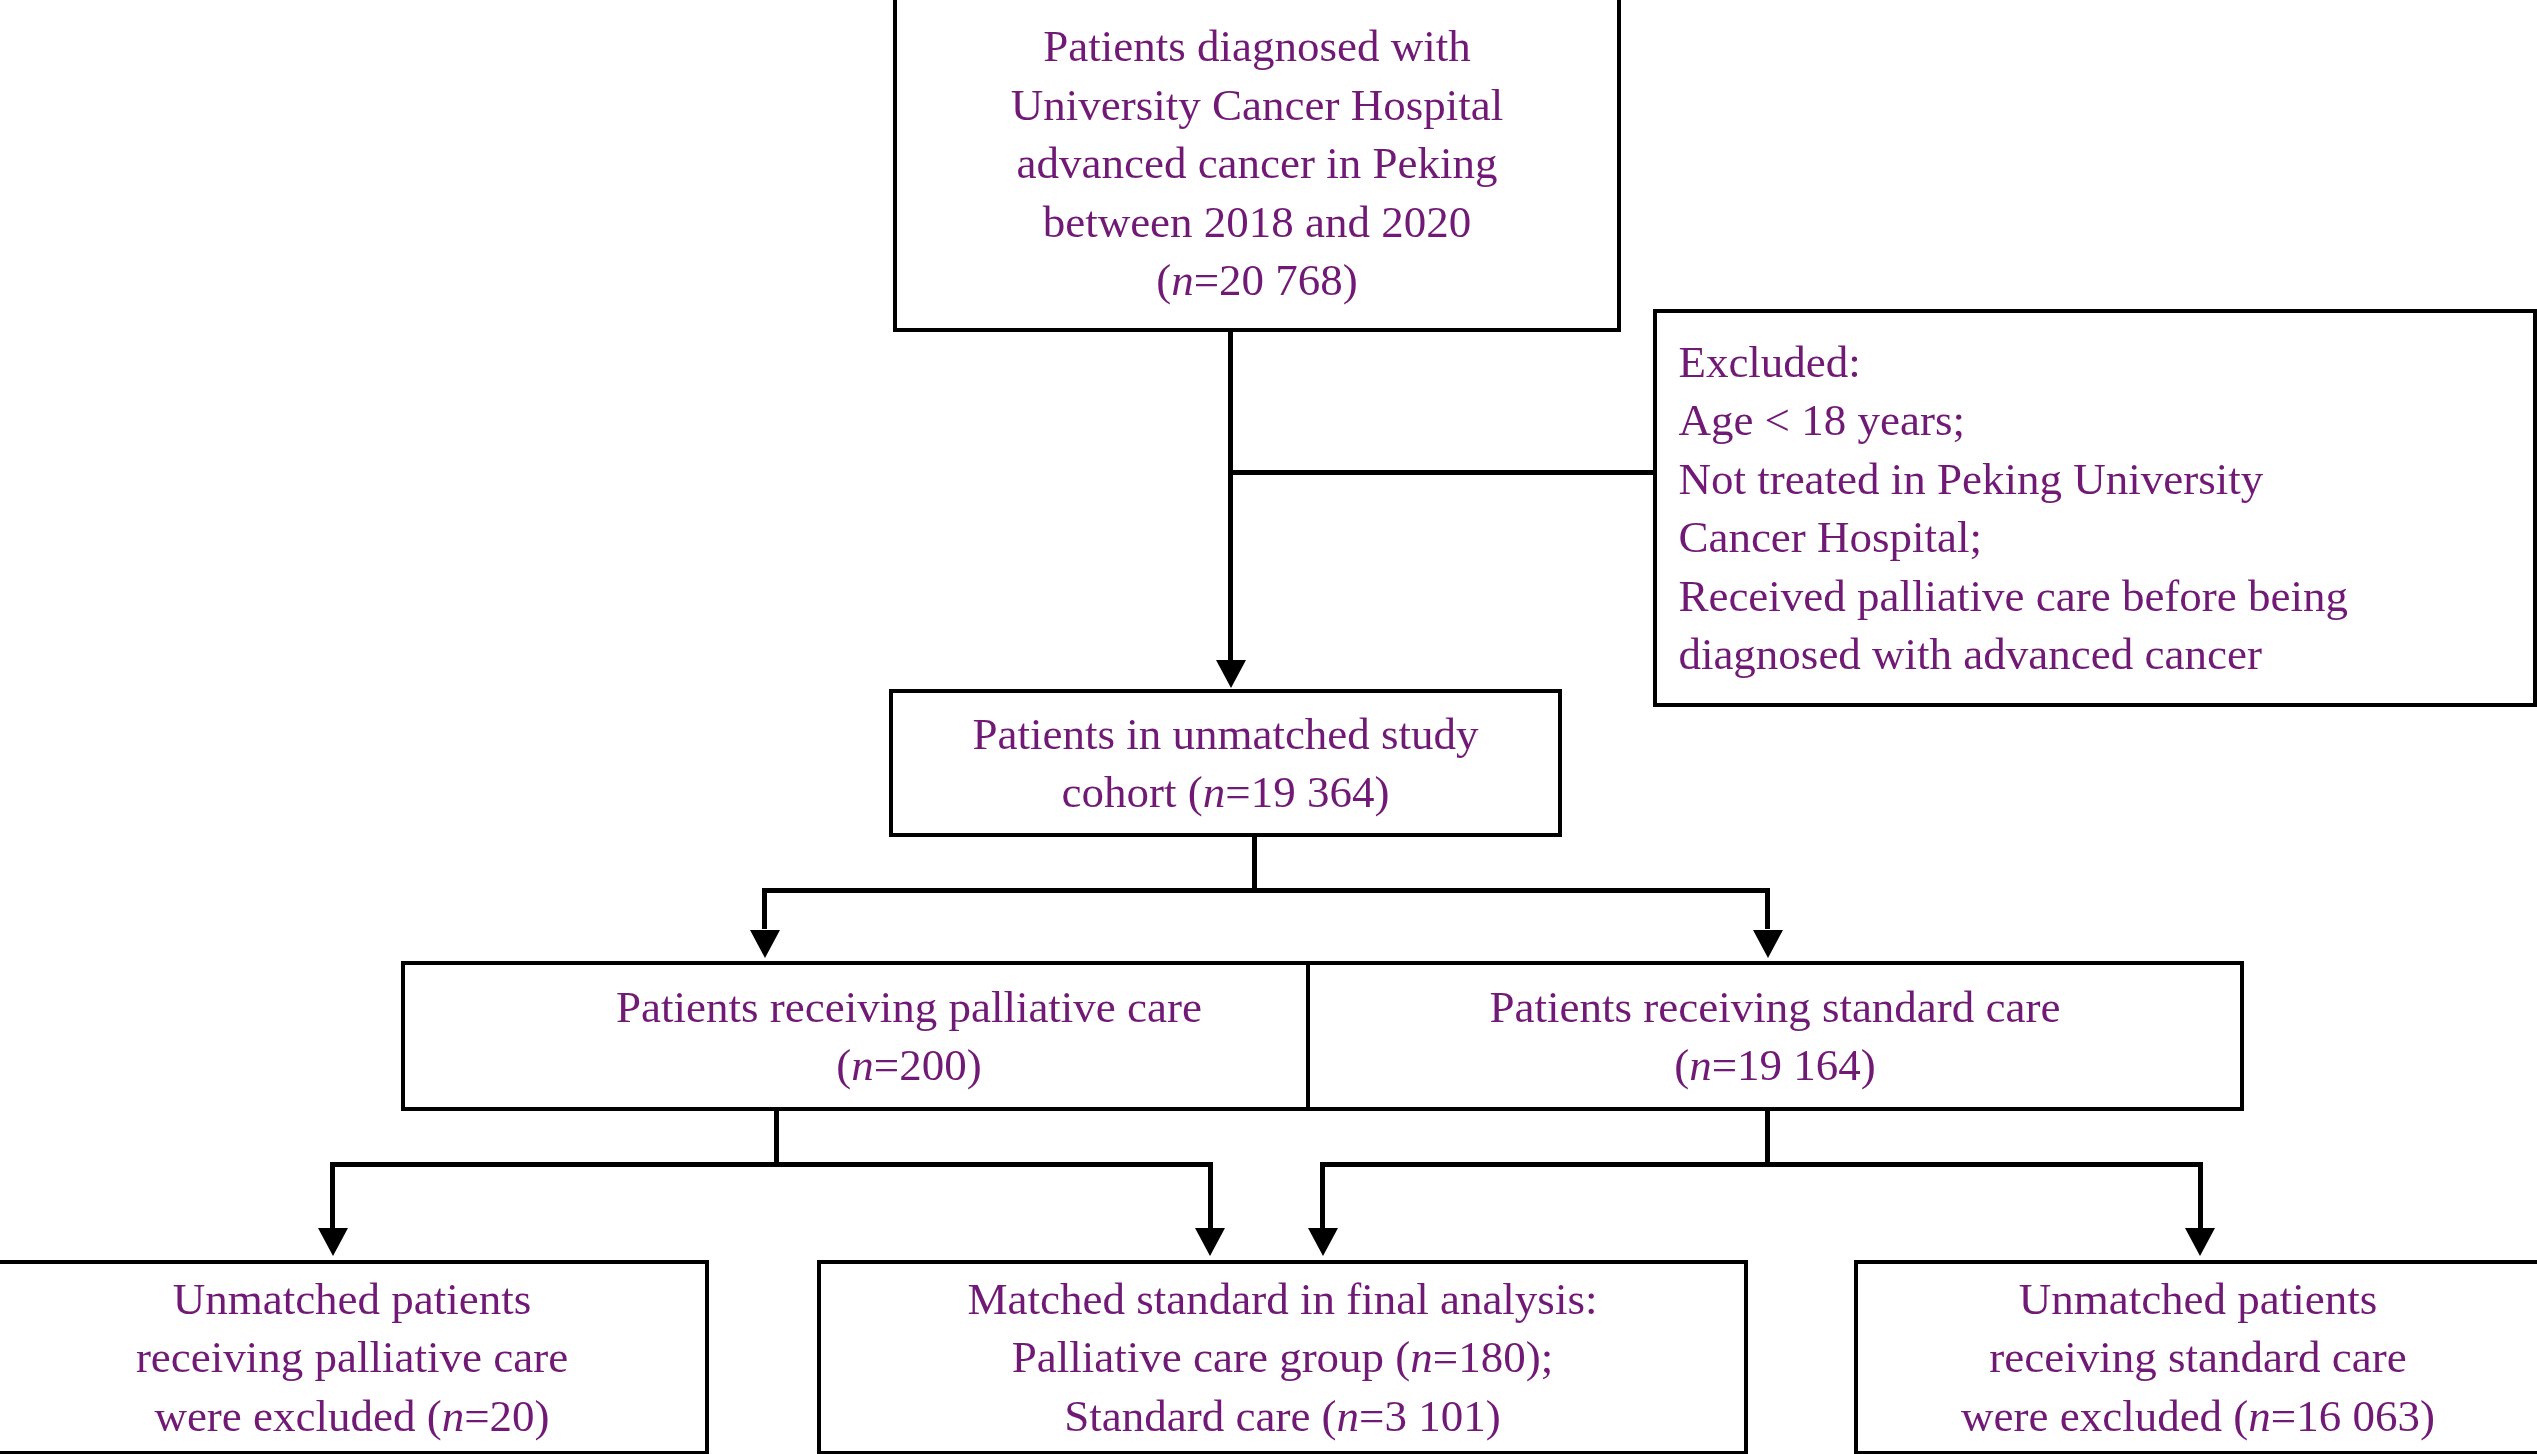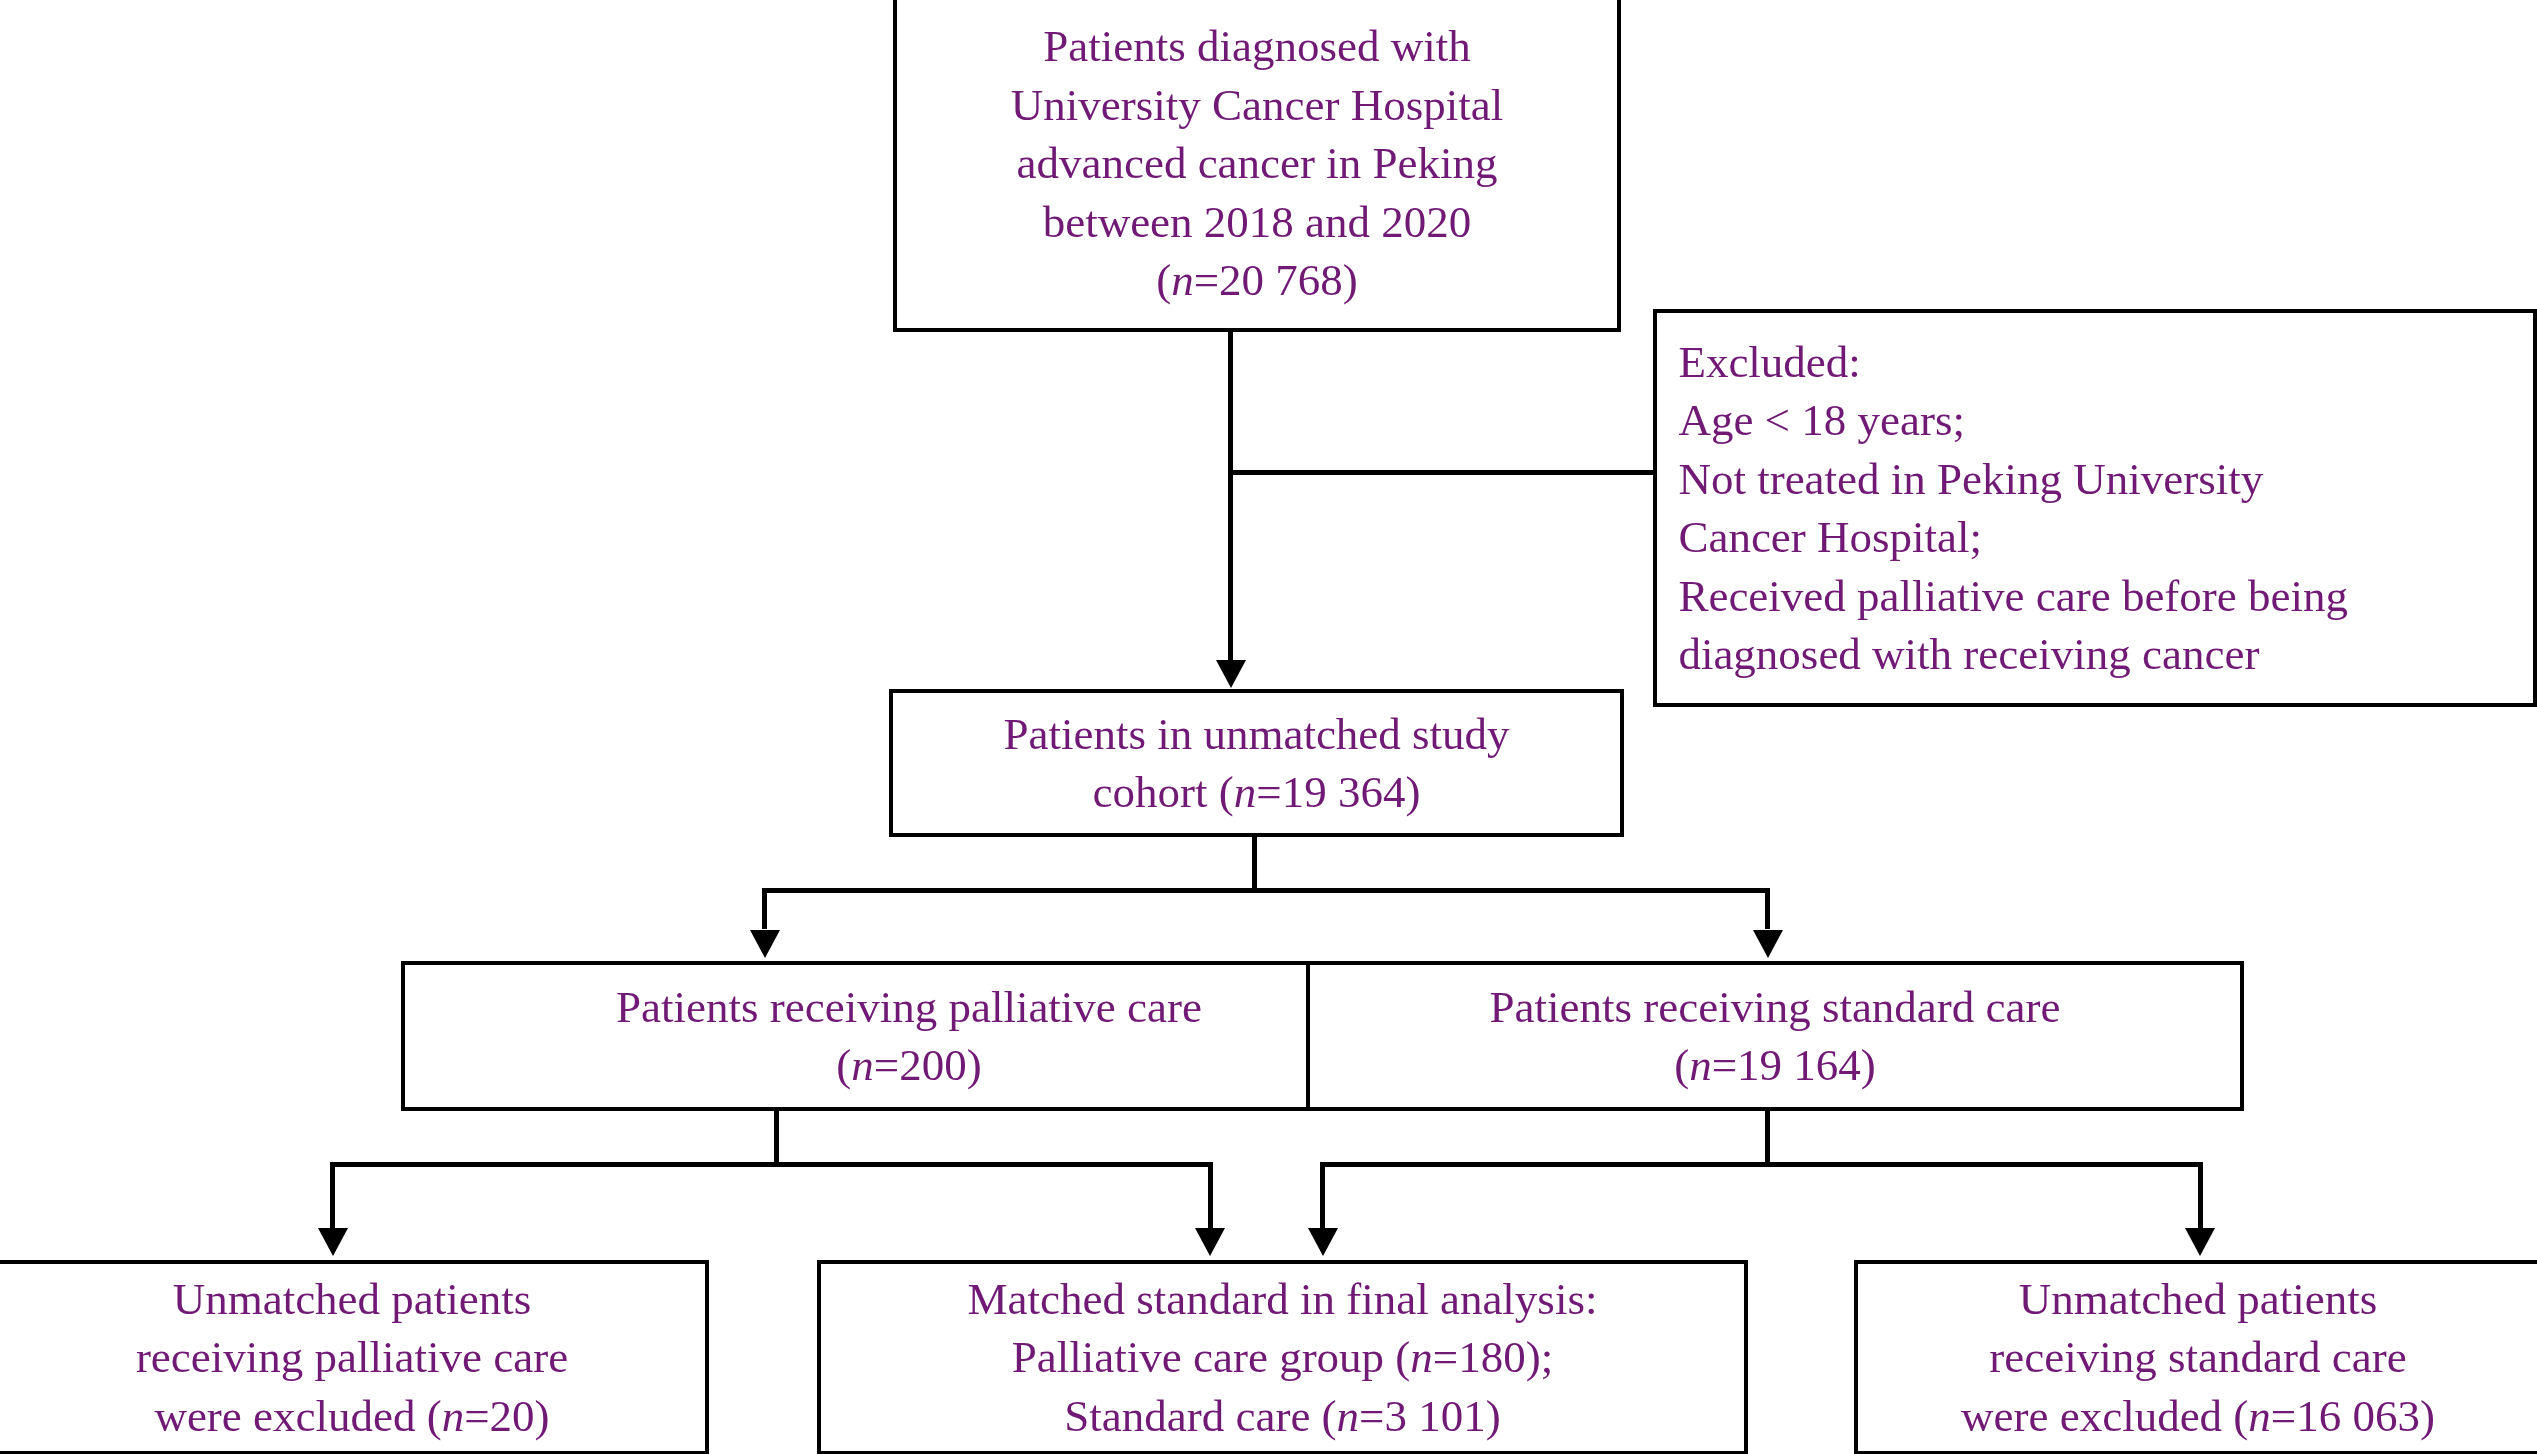--- a/index.html
+++ b/index.html
@@ -75,24 +75,24 @@
     <span class="line">between 2018 and 2020</span>
     <span class="line"><span>(</span><span class="ital">n</span><span>=20 768)</span></span>
   </div>
 
   <div class="node left-align" style="left:1653px; top:309px; width:884px; height:398px;">
     <span class="line">Excluded:</span>
     <span class="line">Age &lt; 18 years;</span>
     <span class="line">Not treated in Peking University</span>
     <span class="line">Cancer Hospital;</span>
     <span class="line">Received palliative care before being</span>
-    <span class="line">diagnosed with receiving cancer</span>
+    <span class="line">diagnosed with advanced cancer</span>
   </div>
 
-  <div class="node" style="left:889px; top:689px; width:735px; height:148px;">
+  <div class="node" style="left:889px; top:689px; width:673px; height:148px;">
     <span class="line">Patients in unmatched study</span>
     <span class="line"><span>cohort (</span><span class="ital">n</span><span>=19 364)</span></span>
   </div>
 
   <div class="node" style="left:401px; top:961px; width:1016px; height:150px;">
     <span class="line">Patients receiving palliative care</span>
     <span class="line"><span>(</span><span class="ital">n</span><span>=200)</span></span>
   </div>
 
   <div class="node" style="left:1306px; top:961px; width:938px; height:150px;">

